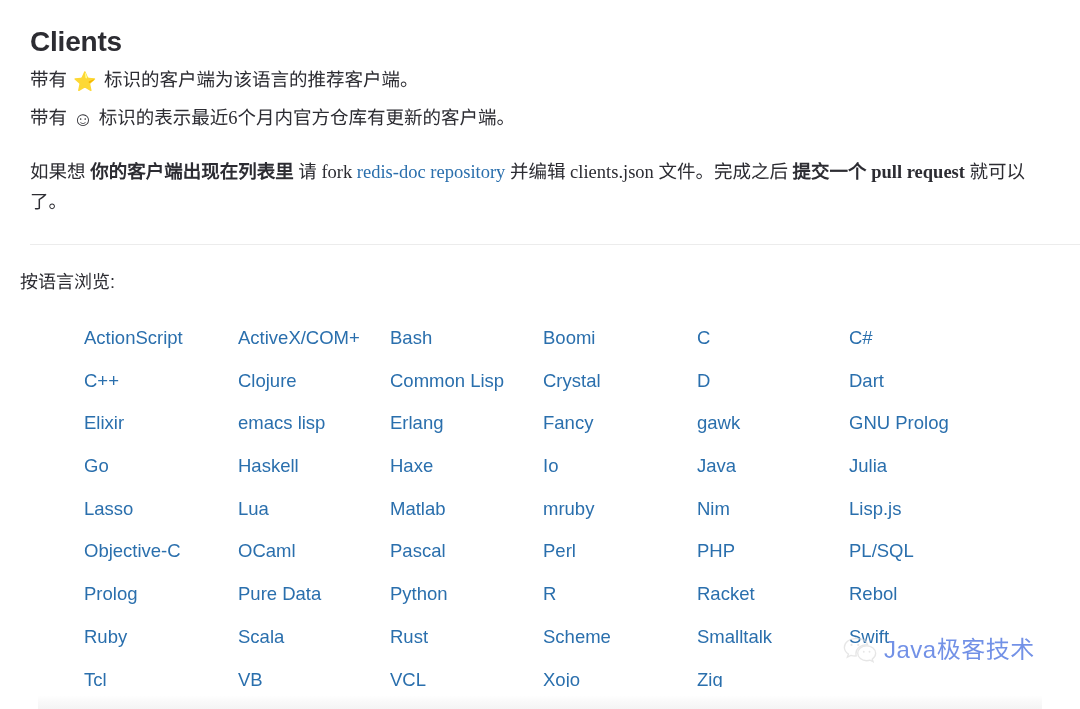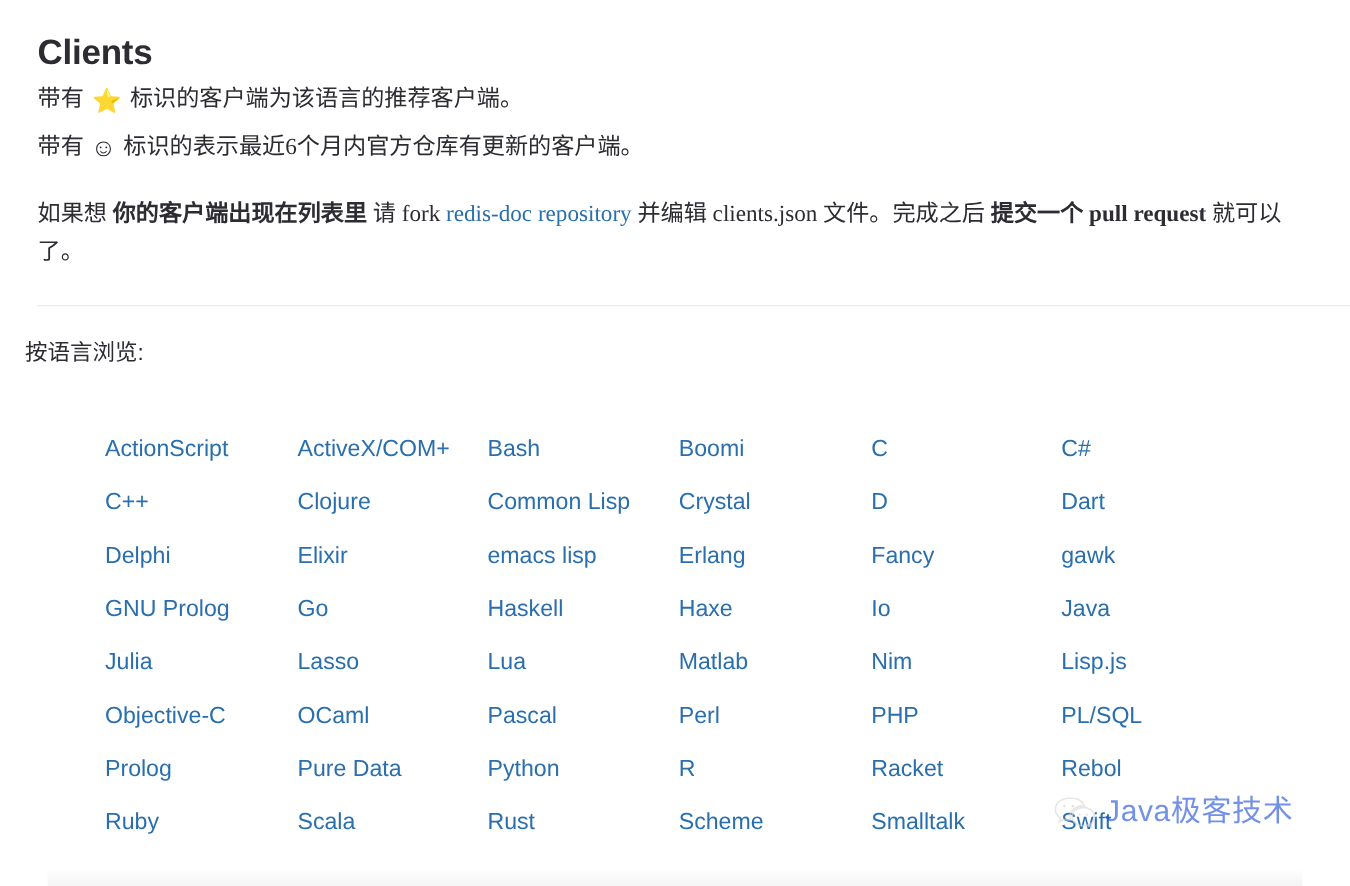--- a/index.html
+++ b/index.html
@@ -99,21 +99,21 @@
     left: 84px;
     top: 327px;
     width: 996px;
     display: grid;
     grid-template-columns: 154px 152px 153px 154px 152px 160px;
     row-gap: 0px;
   }
   .lang-cell {
     height: 42.7px;
     display: flex;
-    align-items: flex-end;
+    align-items: flex-start;
   }
   .lang-link {
     color: #2a6fad;
     text-decoration: none;
     font-size: 18.5px;
     line-height: 1.2;
     white-space: nowrap;
   }
 
   
@@ -208,23 +208,20 @@
       <div class="lang-cell">
         <a class="lang-link" href="#">Crystal</a>
       </div>
       <div class="lang-cell">
         <a class="lang-link" href="#">D</a>
       </div>
       <div class="lang-cell">
         <a class="lang-link" href="#">Dart</a>
       </div>
       <div class="lang-cell">
-        <a class="lang-link" href="#">Delphi</a>
-      </div>
-      <div class="lang-cell">
         <a class="lang-link" href="#">Elixir</a>
       </div>
       <div class="lang-cell">
         <a class="lang-link" href="#">emacs lisp</a>
       </div>
       <div class="lang-cell">
         <a class="lang-link" href="#">Erlang</a>
       </div>
       <div class="lang-cell">
         <a class="lang-link" href="#">Fancy</a>
@@ -254,20 +251,23 @@
         <a class="lang-link" href="#">Julia</a>
       </div>
       <div class="lang-cell">
         <a class="lang-link" href="#">Lasso</a>
       </div>
       <div class="lang-cell">
         <a class="lang-link" href="#">Lua</a>
       </div>
       <div class="lang-cell">
         <a class="lang-link" href="#">Matlab</a>
+      </div>
+      <div class="lang-cell">
+        <a class="lang-link" href="#">mruby</a>
       </div>
       <div class="lang-cell">
         <a class="lang-link" href="#">Nim</a>
       </div>
       <div class="lang-cell">
         <a class="lang-link" href="#">Lisp.js</a>
       </div>
       <div class="lang-cell">
         <a class="lang-link" href="#">Objective-C</a>
       </div>

